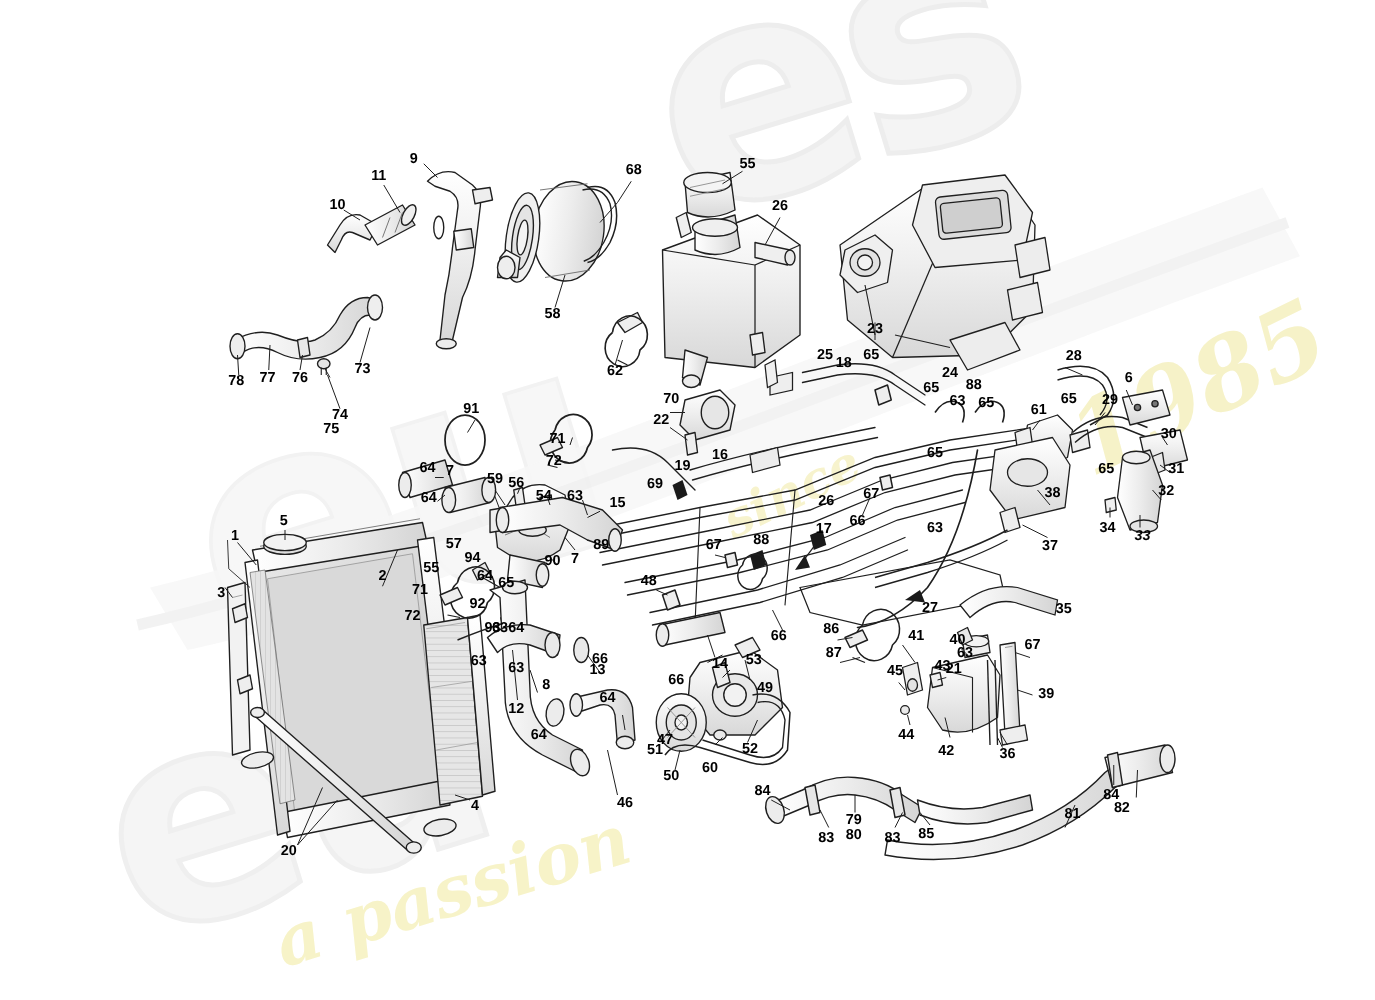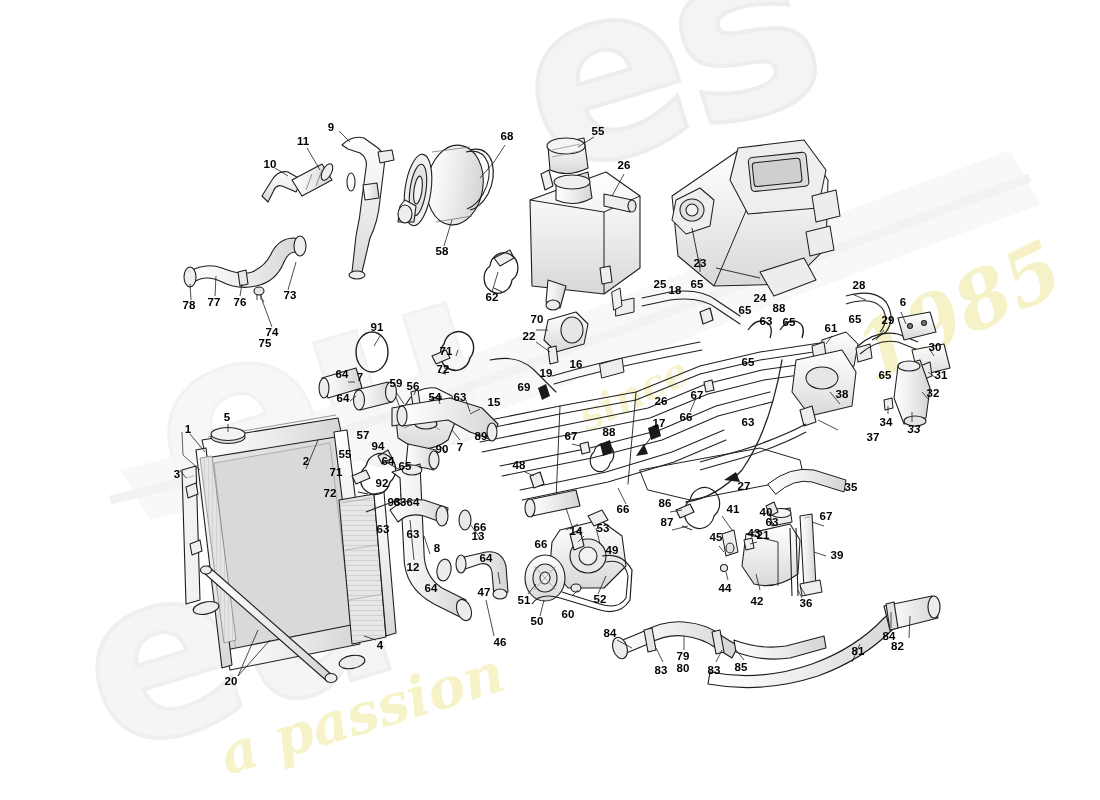--- a/index.html
+++ b/index.html
@@ -597,31 +597,31 @@
       <div class="lbl" style="left: 744px; top: 487px;">27</div>
       <div class="lbl" style="left: 859px; top: 286px;">28</div>
       <div class="lbl" style="left: 888px; top: 321px;">29</div>
       <div class="lbl" style="left: 935px; top: 348px;">30</div>
       <div class="lbl" style="left: 941px; top: 376px;">31</div>
       <div class="lbl" style="left: 933px; top: 394px;">32</div>
       <div class="lbl" style="left: 914px; top: 430px; font-style: italic;">33</div>
       <div class="lbl" style="left: 886px; top: 423px;">34</div>
       <div class="lbl" style="left: 851px; top: 488px;">35</div>
       <div class="lbl" style="left: 806px; top: 604px;">36</div>
-      <div class="lbl" style="left: 840px; top: 438px; margin-left: 33px;">37</div>
+      <div class="lbl" style="left: 840px; top: 438px;">37</div>
       <div class="lbl" style="left: 842px; top: 395px;">38</div>
       <div class="lbl" style="left: 837px; top: 556px;">39</div>
       <div class="lbl" style="left: 766px; top: 513px;">40</div>
       <div class="lbl" style="left: 733px; top: 510px;">41</div>
       <div class="lbl" style="left: 757px; top: 602px;">42</div>
       <div class="lbl" style="left: 754px; top: 534px;">43</div>
       <div class="lbl" style="left: 725px; top: 589px;">44</div>
       <div class="lbl" style="left: 716px; top: 538px;">45</div>
       <div class="lbl" style="left: 500px; top: 643px;">46</div>
-      <div class="lbl" style="left: 484px; top: 593px;">47</div>
+      <div class="lbl" style="left: 532px; top: 593px;">47</div>
       <div class="lbl" style="left: 519px; top: 466px;">48</div>
       <div class="lbl" style="left: 612px; top: 551px;">49</div>
       <div class="lbl" style="left: 537px; top: 622px;">50</div>
       <div class="lbl" style="left: 524px; top: 601px;">51</div>
       <div class="lbl" style="left: 600px; top: 600px;">52</div>
       <div class="lbl" style="left: 603px; top: 529px;">53</div>
       <div class="lbl" style="left: 435px; top: 398px;">54</div>
       <div class="lbl" style="left: 598px; top: 132px;">55</div>
       <div class="lbl" style="left: 345px; top: 455px;">55</div>
       <div class="lbl" style="left: 413px; top: 387px;">56</div>

